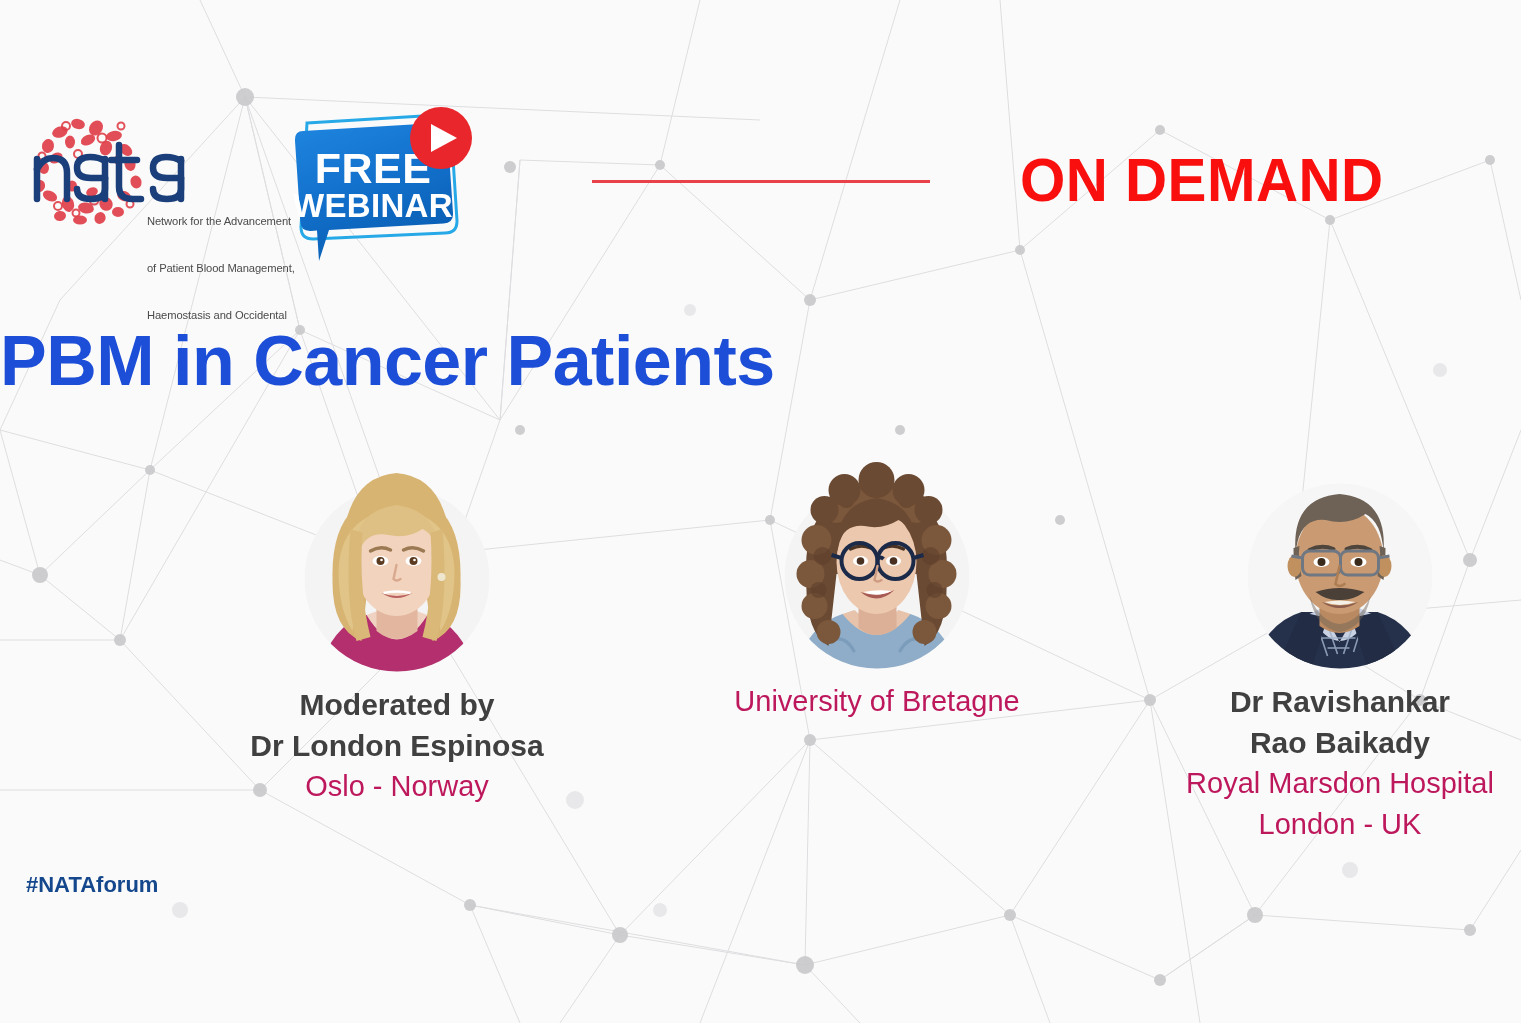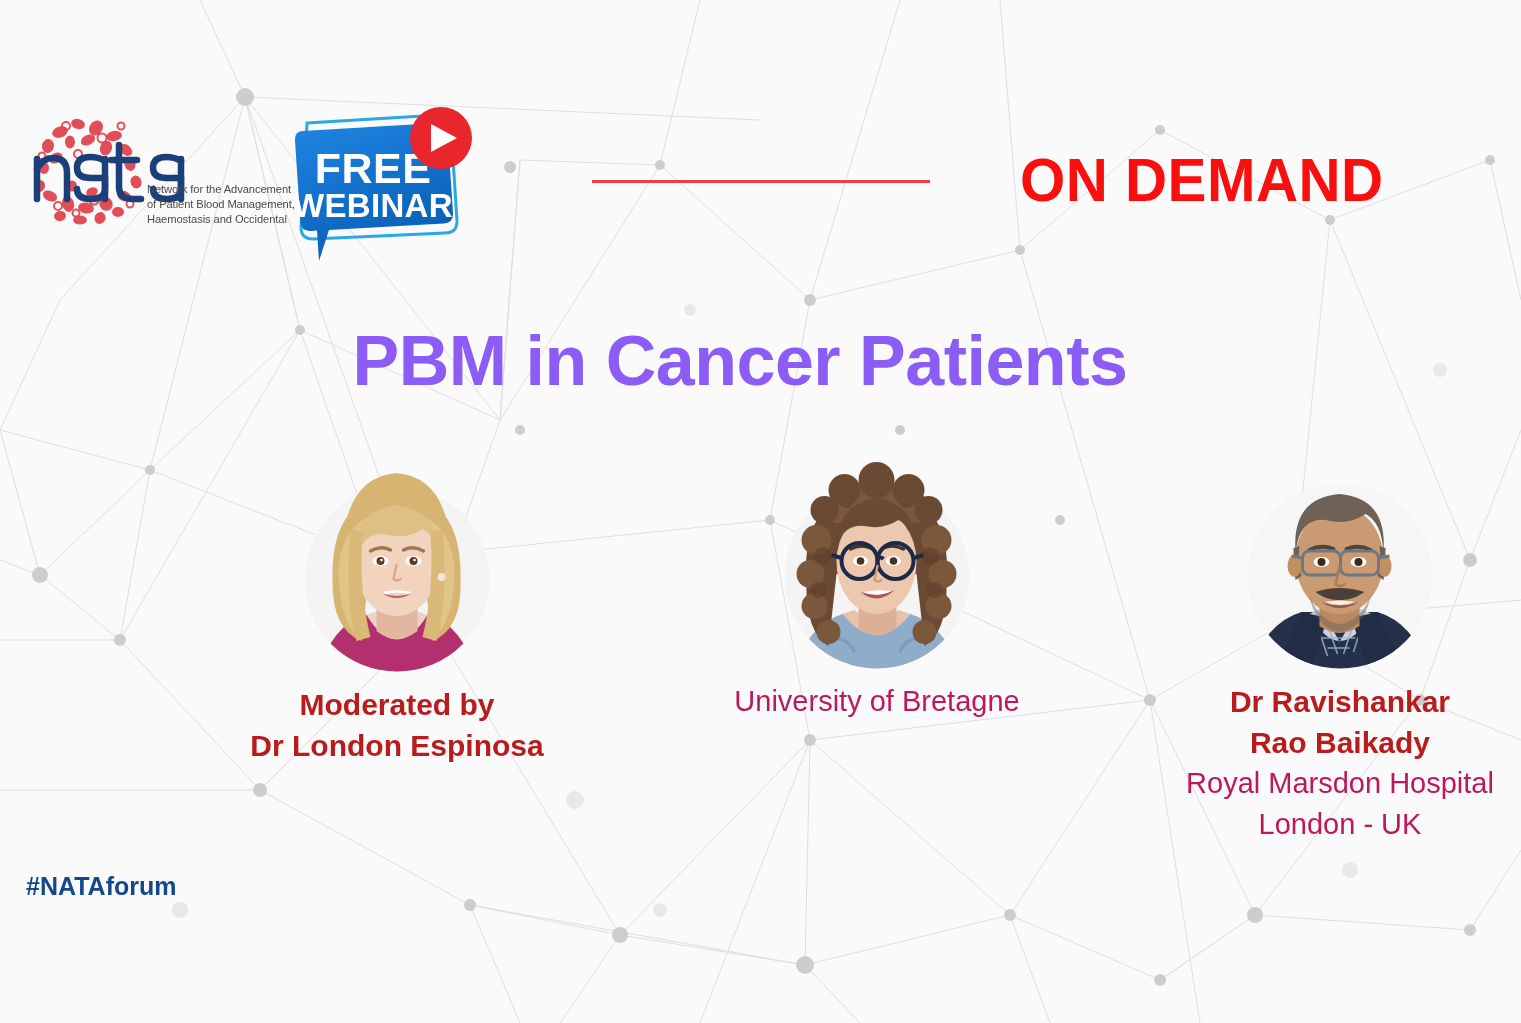--- a/index.html
+++ b/index.html
@@ -51,21 +51,21 @@
     position: absolute;
     left: 121px;
     top: 74px;
     width: 170px;
     font-size: 11.2px;
     line-height: 15.2px;
     color: #4a4a4a;
     font-family: "Liberation Sans", sans-serif;
     letter-spacing: -0.1px;
   }
-  #nata-tagline div { white-space: nowrap; }
+  #nata-tagline div { white-space: nowrap; margin-top: 32px; }
 
   
   #free-webinar-badge {
     position: absolute;
     left: 289px;
     top: 101px;
     width: 192px;
     height: 165px;
     z-index: 6;
   }
@@ -96,24 +96,24 @@
     z-index: 5;
     font-family: "Liberation Sans", sans-serif;
   }
 
   
   #main-title {
     position: absolute;
     left: 0;
     top: 321px;
     width: 1480px;
-    text-align: center;
+    text-align: left;
     font-size: 70px;
     font-weight: bold;
-    color: #8b5cf6;
+    color: #1d4ed8;
     letter-spacing: -0.5px;
     z-index: 5;
     font-family: "Liberation Sans", sans-serif;
   }
 
   
   .speaker {
     position: absolute;
     z-index: 4;
   }
@@ -128,21 +128,21 @@
   .speaker-text {
     position: absolute;
     top: 225px;
     left: 0;
     width: 100%;
     text-align: center;
   }
   .speaker-name {
     font-size: 30px;
     font-weight: bold;
-    color: #b91c1c;
+    color: #404040;
     line-height: 41px;
     white-space: nowrap;
     font-family: "Liberation Sans", sans-serif;
   }
   .speaker-affil {
     font-size: 29px;
     font-weight: normal;
     color: #be185d;
     line-height: 41px;
     white-space: nowrap;
@@ -151,21 +151,21 @@
 
   #speaker-1 { left: 187px; top: 459px; width: 420px; }
   #speaker-2 { left: 667px; top: 456px; width: 420px; }
   #speaker-3 { left: 1130px; top: 456px; width: 420px; }
 
   
   #hashtag {
     position: absolute;
     left: 26px;
     top: 872px;
-    font-size: 25px;
+    font-size: 22px;
     font-weight: bold;
     color: #14478c;
     z-index: 5;
     font-family: "Liberation Sans", sans-serif;
   }
 </style>
 </head>
 <body>
 
 <div id="poster">
@@ -408,20 +408,21 @@
         <path d="M79 134 Q92 131 106 134" stroke="#ffffff" stroke-width="2.6" fill="none"></path>
 
         <circle cx="137" cy="118" r="4" fill="#efe6d0"></circle>
       </g>
 
       <path d="M38 84 Q44 18 92 14 Q140 18 146 84 Q140 40 92 34 Q44 40 38 84 Z" fill="#d8b472"></path>
     </svg>
     <div class="speaker-text">
       <div class="speaker-name">Moderated by</div>
       <div class="speaker-name">Dr London Espinosa</div>
+      <div class="speaker-affil">Oslo - Norway</div>
     </div>
   </div>
 
   <div id="speaker-2" class="speaker">
     <svg class="speaker-photo" viewBox="0 0 185 225">
       <defs>
         <clipPath id="clipCirc2">
             <circle cx="92.5" cy="120" r="92.5"></circle>
           </clipPath>
       </defs>

